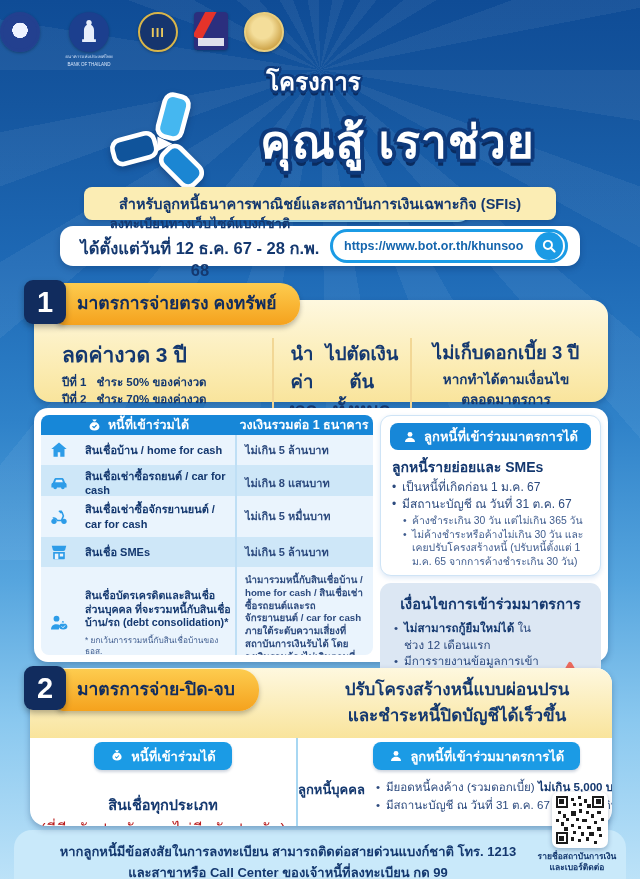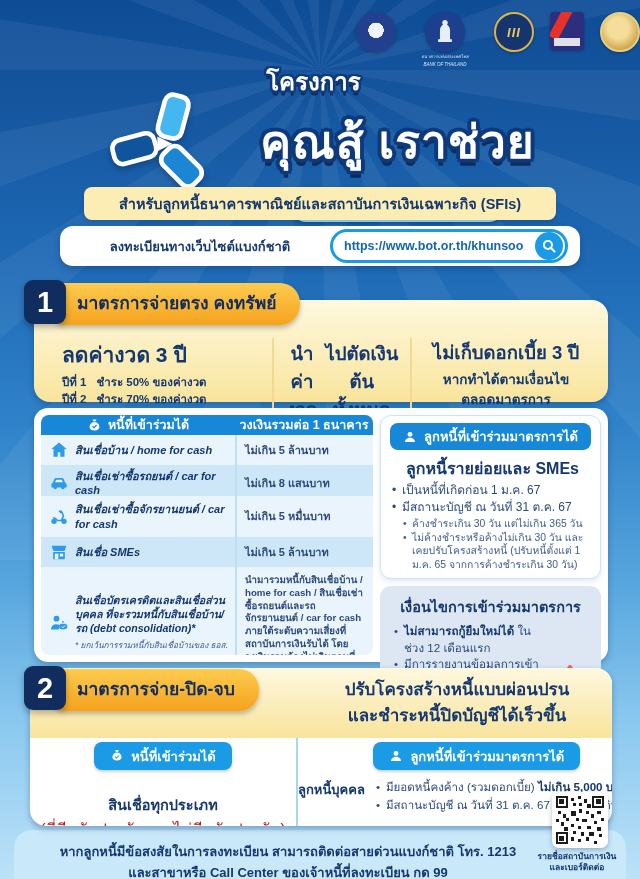--- a/index.html
+++ b/index.html
@@ -9,38 +9,38 @@
   .poster{
     position:relative; width:640px; height:879px; overflow:hidden;
     background:linear-gradient(180deg,#0F4C96 0%,#15569F 12%,#1E69B5 30%,#2F82C9 48%,#56A5DE 66%,#8AC8EF 82%,#BCE2F8 100%);
   }
   .rays{
     position:absolute; left:0; top:0; right:0; height:560px; pointer-events:none;
     background:repeating-conic-gradient(from -90deg at 50% 70px, rgba(255,255,255,.055) 0deg 9deg, rgba(255,255,255,0) 9deg 20deg);
   }
 
   
-  .logos{ position:absolute; top:12px; left:0; right:0; display:flex; justify-content:flex-end; align-items:flex-start; gap:16px;font-style:italic; }
+  .logos{ position:absolute; top:12px; left:0; right:0; display:flex; justify-content:flex-start; align-items:flex-start; gap:16px; }
   .logo-circle{ width:40px; height:40px; border-radius:50%; display:flex; align-items:center; justify-content:center; box-shadow:0 1px 3px rgba(0,0,0,.3); }
   .logo-seal{ background:radial-gradient(circle at 50% 45%, #eef3ff 0 30%, #23408F 31%); border:3px solid #23408F; }
   .logo-bot-wrap{ display:flex; flex-direction:column; align-items:center; width:66px; }
   .logo-bot{ background:#1C3F8E; }
   .logo-bot svg{ width:22px; height:26px; }
   .logo-caption{ color:#D8E6FB; font-size:4.5px; line-height:1.3; text-align:center; margin-top:2px; white-space:nowrap; }
   .logo-assoc{ background:#16356E; border:2px solid #D8B54A; }
   .logo-assoc span{ color:#E9C85E; font-size:13px; font-weight:bold; letter-spacing:1px; }
   .logo-flag{ width:34px; height:38px; background:#2B2F7E; border-radius:4px; position:relative; overflow:hidden; box-shadow:0 1px 3px rgba(0,0,0,.3); }
   .logo-flag::before{ content:""; position:absolute; left:6px; top:-6px; width:10px; height:34px; background:#E5332A; transform:rotate(28deg); }
   .logo-flag::after{ content:""; position:absolute; left:4px; bottom:4px; right:4px; height:8px; background:#fff; opacity:.85; }
   .logo-gold{ background:radial-gradient(circle at 45% 40%, #F4DE9A 0 35%, #C89B3C 80%); border:2px solid #E9CE7E; }
 
   
   .hero{ position:absolute; top:62px; left:0; right:0; display:flex; justify-content:center; align-items:center; gap:12px; }
   .hands{ width:116px; height:112px; flex:0 0 auto; filter:drop-shadow(0 3px 3px rgba(8,40,90,.45)); }
-  .hero-text{ display:flex; flex-direction:column; align-items:center;margin-left:27px; }
+  .hero-text{ display:flex; flex-direction:column; align-items:flex-start;margin-left:27px; }
   .hero-project{ font-size:24px; font-weight:bold; color:#fff; align-self:flex-start; margin-left:6px;
     text-shadow:-2px -2px 0 #0E3A7C,2px -2px 0 #0E3A7C,-2px 2px 0 #0E3A7C,2px 2px 0 #0E3A7C,0 -2.5px 0 #0E3A7C,0 3px 0 #0E3A7C,-2.5px 0 0 #0E3A7C,2.5px 0 0 #0E3A7C,0 5px 0 #0A2B5E; }
   .hero-title{ font-size:46px; font-weight:800; color:#fff; letter-spacing:1px; margin-top:4px; white-space:nowrap;
     text-shadow:-3px -3px 0 #0E3A7C,3px -3px 0 #0E3A7C,-3px 3px 0 #0E3A7C,3px 3px 0 #0E3A7C,-4px 0 0 #0E3A7C,4px 0 0 #0E3A7C,0 -4px 0 #0E3A7C,0 4px 0 #0E3A7C,0 7px 0 #0A2B5E; }
   .hero-tagline{ margin-top:9px; background:#A9E6FA; color:#0E3B7E; font-weight:bold; font-size:17px; padding:3px 20px 5px; border-radius:14px; box-shadow:0 2px 3px rgba(8,40,90,.3); }
 
   
   .banner{ position:absolute; top:187px; left:84px; right:84px; height:33px; background:#FBEDB4; border-radius:8px;
     display:flex; align-items:center; justify-content:center; color:#14386F; font-weight:bold; font-size:14.5px; white-space:nowrap; box-shadow:0 2px 4px rgba(8,40,90,.25); }
   .register{ position:absolute; top:226px; left:60px; right:60px; height:40px; background:#fff; border-radius:13px;
@@ -76,34 +76,34 @@
   .white1{ position:absolute; top:408px; left:34px; right:32px; height:254px; background:#fff; border-radius:14px;
     box-shadow:0 3px 6px rgba(8,40,90,.3); padding:7px; display:flex; gap:7px; z-index:2; }
 
   .table{ width:332px; display:flex; flex-direction:column; border-radius:8px; overflow:hidden; flex:0 0 auto; }
   .t-head{ display:grid; grid-template-columns:194px 1fr; background:#1787D8; color:#fff; font-weight:bold; font-size:12.5px; height:28px; }
   .t-head .c1{ display:flex; align-items:center; justify-content:center; gap:6px; }
   .t-head .c2{ display:flex; align-items:flex-start; justify-content:center; }
   .t-row{ display:grid; grid-template-columns:194px 1fr; }
   .t-row:nth-child(even){ background:#EAF4FD; }
   .t-row:nth-child(odd){ background:#CEE7F8; }
-  .t-row .c1{ display:flex; align-items:center; gap:6px; padding:4px 4px 4px 8px; color:#14386F; font-weight:bold; font-size:11px; line-height:1.3;font-style:italic; }
+  .t-row .c1{ display:flex; align-items:center; gap:16px; padding:4px 4px 4px 8px; color:#14386F; font-weight:bold; font-size:11px; line-height:1.3; }
   .t-row .c1 svg{ flex:0 0 auto; }
   .t-row .c2{ display:flex; align-items:center; padding:4px 6px 4px 8px; color:#2C4A7E; font-size:11px; line-height:1.3; border-left:2px solid #BFDFF5;font-weight:bold; }
   .t-row.r1{ min-height:30px; } .t-row.r2{ min-height:31px; } .t-row.r3{ min-height:41px; } .t-row.r4{ min-height:30px; }
   .t-row.r5{ flex:1; }
   .t-row.r5 .c1{ flex-direction:row; align-items:center; padding-top:2px; }
   .t-row.r5 .c2{ align-items:flex-start; padding-top:7px; font-size:9.7px; line-height:1.32; }
   .r5-label{ font-size:10.6px; }
   .r5-note{ font-weight:400; font-size:8.3px; color:#3F5website:#3F5C8E; margin-top:5px; color:#3F5C8E; }
 
   .right-col{ flex:1; display:flex; flex-direction:column; gap:7px; }
   .boxA{ background:#fff; border:1.5px solid #CFE4F6; border-radius:11px; box-shadow:0 2px 5px rgba(21,101,192,.15); padding:7px 9px 6px; }
   .boxA-pill{ height:27px; background:#1787D8; border-radius:8px; display:flex; align-items:center; justify-content:center; gap:7px; color:#fff; font-weight:bold; font-size:13px; }
-  .boxA-sub{ color:#14386F; font-weight:800; font-size:16px; margin:6px 0 1px 16px; }
+  .boxA-sub{ color:#14386F; font-weight:800; font-size:14px; margin:6px 0 1px 2px; }
   .blt{ color:#2C4A7E; font-size:12px; line-height:1.45; padding-left:12px; position:relative; }
   .blt::before{ content:"•"; position:absolute; left:2px; color:#2C4A7E; }
   .sblt{ color:#3F5C8E; font-size:10.4px; line-height:1.32; padding-left:22px; position:relative; }
   .sblt::before{ content:"•"; position:absolute; left:13px; }
 
   .boxB{ flex:1; background:#DCE7F3; border-radius:11px; padding:9px 12px 6px; position:relative; }
   .boxB-title{ text-align:center; color:#14386F; font-weight:800; font-size:14.5px; margin-bottom:5px; }
   .boxB .blt{ font-size:11.6px; padding-right:46px; }
   .boxB .blt b{ color:#14386F; }
   .warn{ position:absolute; right:10px; bottom:10px; width:42px; height:40px; }
@@ -175,20 +175,21 @@
       <div class="hero-title">คุณสู้ เราช่วย</div>
       <div class="hero-tagline">ปิดหนี้ได้ไว ไปต่อได้เร็ว</div>
     </div>
   </div>
 
   <div class="banner">สำหรับลูกหนี้ธนาคารพาณิชย์และสถาบันการเงินเฉพาะกิจ (SFIs)</div>
 
   <div class="register">
     <div class="reg-text">
       <div class="reg-line1">ลงทะเบียนทางเว็บไซต์แบงก์ชาติ</div>
+      <div class="reg-line2">ได้ตั้งแต่วันที่ 12 ธ.ค. 67 - 28 ก.พ. 68</div>
     </div>
     <div class="url-pill">
       <span class="url-text">https://www.bot.or.th/khunsoo</span>
       <span class="search-btn">
         <svg width="16" height="16" viewBox="0 0 22 22">
           <circle cx="9.5" cy="9.5" r="5.6" fill="none" stroke="#fff" stroke-width="2.6"></circle>
           <line x1="13.8" y1="13.8" x2="18.6" y2="18.6" stroke="#fff" stroke-width="2.8" stroke-linecap="round"></line>
         </svg>
       </span>
     </div>

